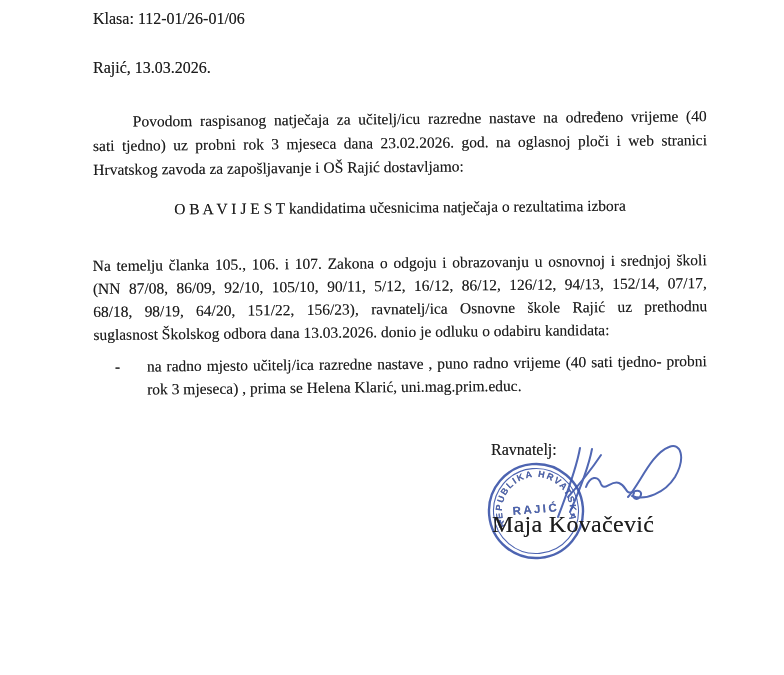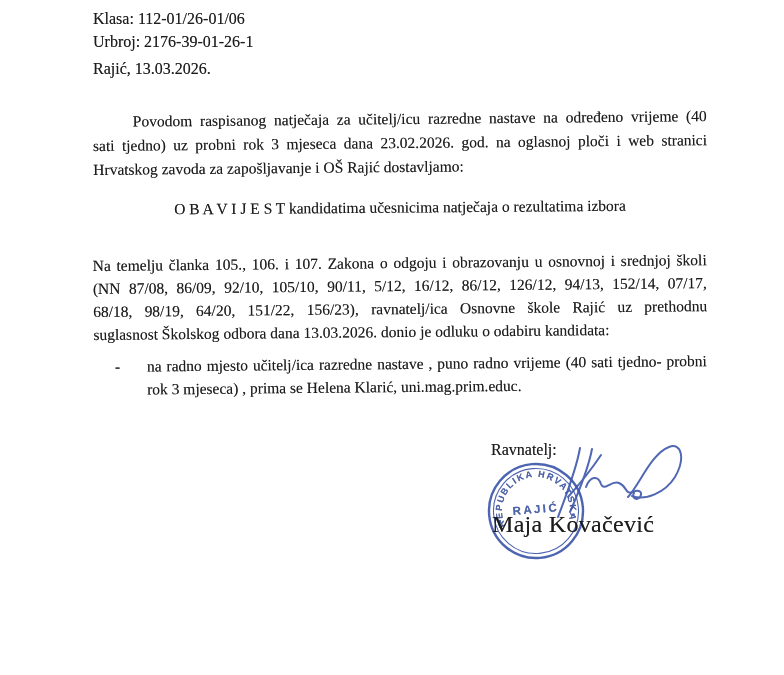--- a/index.html
+++ b/index.html
@@ -4,21 +4,21 @@
 <style>
   html,body { margin:0; padding:0; background:#ffffff; }
   .doc {
     position:relative; width:784px; height:675px; background:#ffffff;
     font-family:"Liberation Serif", serif; color:#1d1d1d; overflow:hidden;
     text-shadow: 0 0 .5px rgba(20,20,20,.55);
     padding-left: 24px;
   }
   .abs { position:absolute; }
   .header { left:93px; top:7px; font-size:16px; line-height:23px; }
-  .header .date { margin-top:4px; }
+  .header .date { margin-top:26px; }
 
   .block { left:93px; width:614px; font-size:15.5px; }
   .tilt  { transform:rotate(-0.55deg); transform-origin:0 50%; }
 
   .jline { text-align:justify; text-align-last:justify; white-space:nowrap; }
   .lline { text-align:left; white-space:nowrap; }
   .indent { padding-left:40px; }
 
   .intro { top:110px; line-height:24px; }
   .subject { top:201px; left:93px; width:614px; text-align:center; font-size:15.5px;
@@ -39,21 +39,20 @@
   .stamp-arc { font-family:"Liberation Sans", sans-serif; font-size:9px; letter-spacing:1.6px; font-weight:bold; }
   .stamp-center { font-family:"Liberation Sans", sans-serif; font-size:11.5px; letter-spacing:2.4px; font-weight:bold; text-anchor:middle; }
 </style>
 </head>
 <body>
 
 <div class="doc">
 
   <div class="abs header">
     <div>Klasa: 112-01/26-01/06</div>
-    <div>Urbroj: 2176-39-01-26-1</div>
     <div class="date">Rajić, 13.03.2026.</div>
   </div>
 
   <div class="abs block intro tilt">
     <div class="jline indent">Povodom raspisanog natječaja za učitelj/icu razredne nastave na određeno vrijeme (40</div>
     <div class="jline">sati tjedno) uz probni rok 3 mjeseca dana 23.02.2026. god. na oglasnoj ploči i web stranici</div>
     <div class="lline">Hrvatskog zavoda za zapošljavanje i OŠ Rajić dostavljamo:</div>
   </div>
 
   <div class="abs subject">O B A V I J E S T kandidatima učesnicima natječaja o rezultatima izbora</div>

